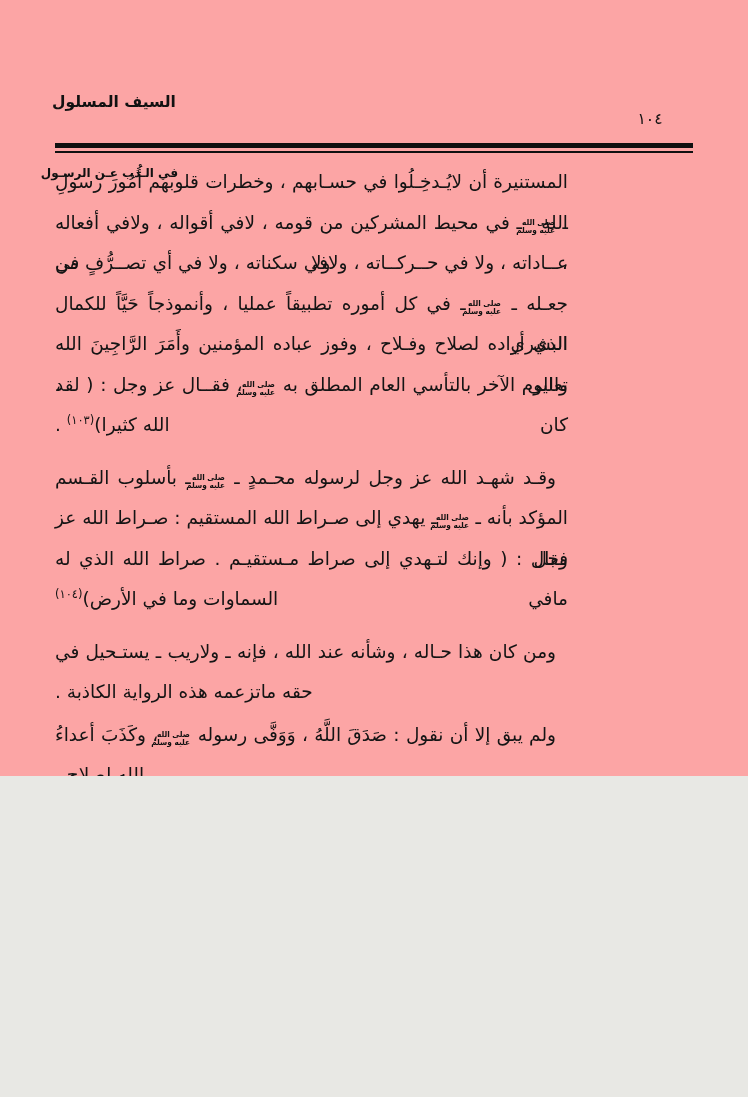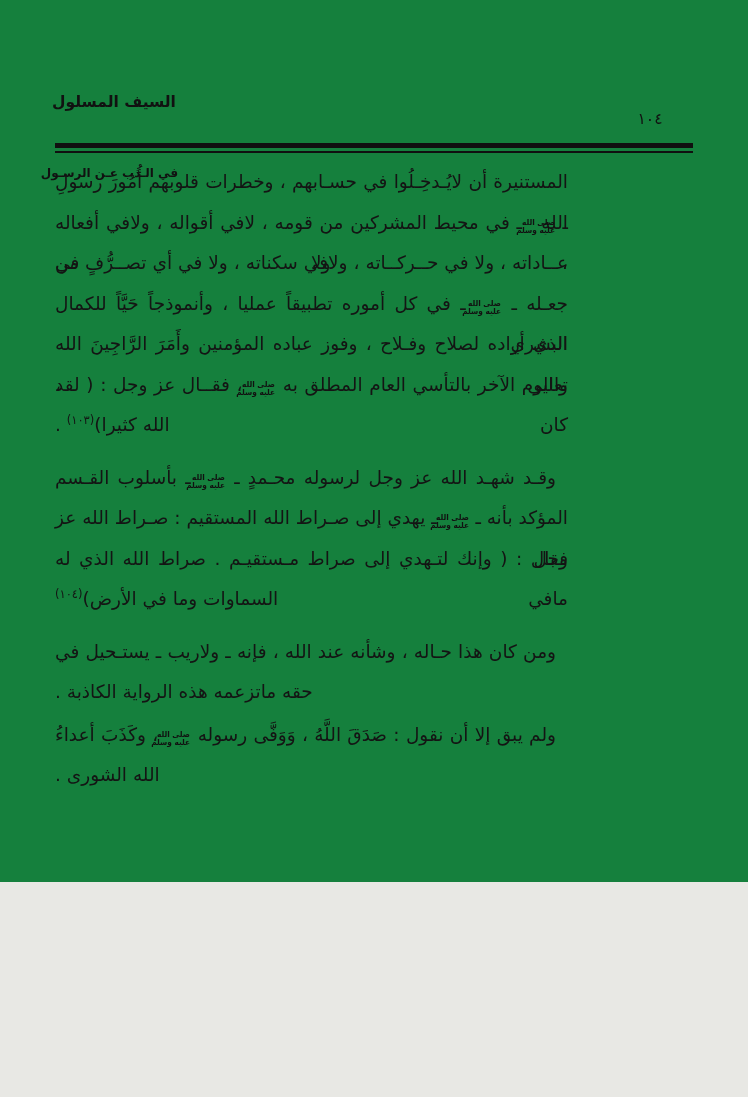--- a/index.html
+++ b/index.html
@@ -1,19 +1,19 @@
 <!DOCTYPE html>
 <html lang="ar"><head>
 <meta charset="utf-8">
 <style>
   html,body{margin:0;padding:0;}
   body{background:#e8e8e4;font-family:"DejaVu Sans",sans-serif;}
   #page{
-    position:relative;width:748px;height:882px;margin:0 auto;
-    background:#15803d;color:#161616;overflow:hidden;
+    position:relative;width:748px;height:776px;margin:0 auto;
+    background:#fca5a5;color:#161616;overflow:hidden;
   }
   
   .title-block{
     position:absolute;left:16px;top:92px;width:162px;
     font-weight:bold;color:#111;
   }
   .title-l1{font-size:15.5px;line-height:21px;text-align:center;padding-left:34px;white-space:nowrap;}
   .title-l2{font-size:12px;line-height:24px;text-align:right;white-space:nowrap;margin-top:48px;}
   .pagenum{
     position:absolute;left:628px;top:110px;width:44px;
@@ -82,21 +82,21 @@
         <div class="line">المؤكد بأنه ـ <span class="saw"><span>صلى الله</span><span>عليه وسلم</span></span> ـ يهدي إلى صـراط الله المستقيم : صـراط الله عز وجل</div>
         <div class="line">فقال : ( وإنك لتـهدي إلى صراط مـستقيـم . صراط الله الذي له مافي</div>
         <div class="line end">السماوات وما في الأرض)<span class="sup">(١٠٤)</span></div>
       </div>
       <div class="para">
         <div class="line ind">ومن كان هذا حـاله ، وشأنه عند الله ، فإنه ـ ولاريب ـ يستـحيل في</div>
         <div class="line end">حقه ماتزعمه هذه الرواية الكاذبة .</div>
       </div>
       <div class="para">
         <div class="line ind">ولم يبق إلا أن نقول : صَدَقَ اللَّهُ ، وَوَفَّى رسوله <span class="saw"><span>صلى الله</span><span>عليه وسلم</span></span> ، وكَذَبَ أعداءُ</div>
-        <div class="line end">الله الشورى .</div>
+        <div class="line end">الله لصلاح .</div>
       </div>
     </div>
 
   <div class="fn-rule"></div>
   <div class="footnotes" id="footnotes" dir="rtl">
       <div class="fn-line">(١٠٣) الأحزاب ٢١ .</div>
       <div class="fn-line">(١٠٤) الشورى ٥٢ ، ٥٣ .</div>
     </div>
 
 </div>

